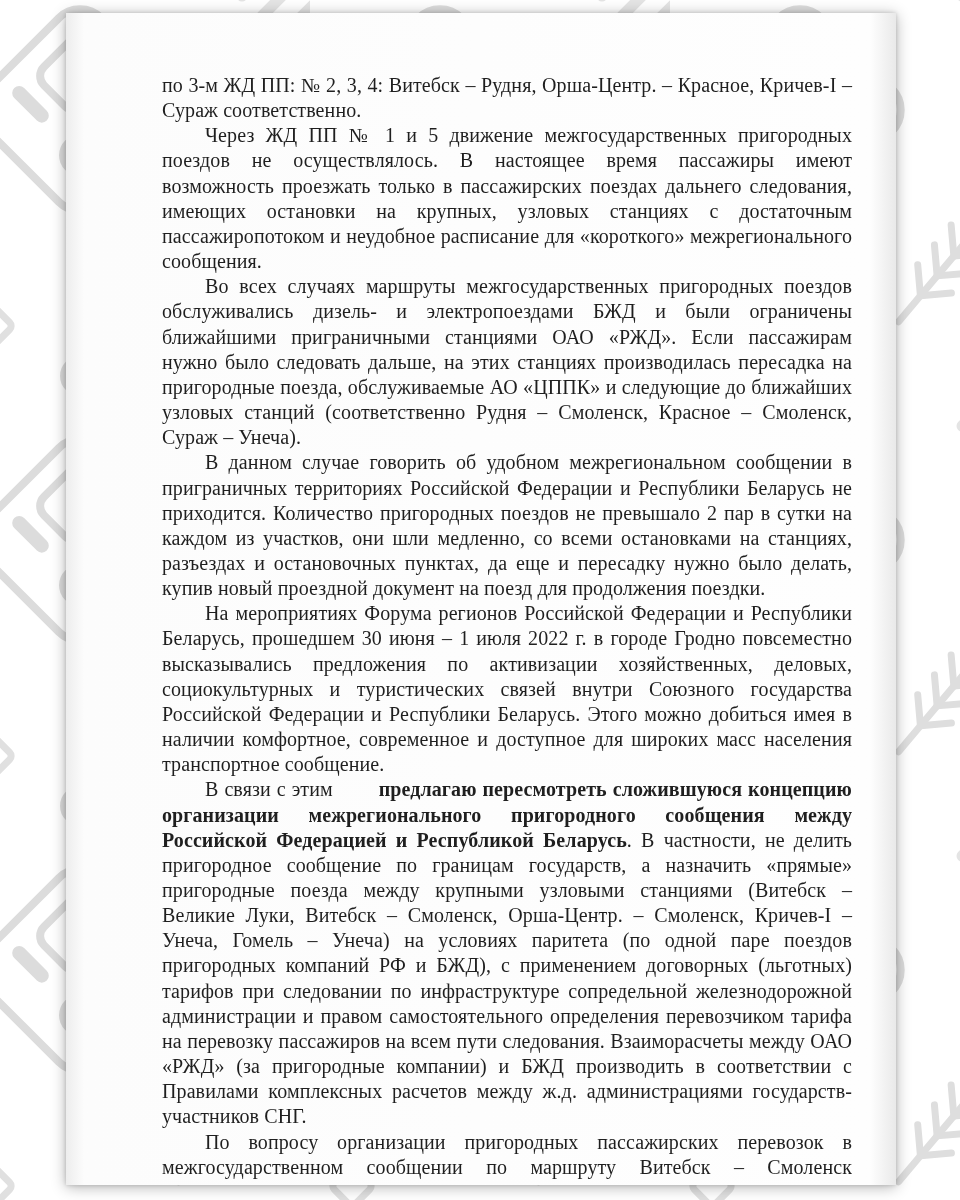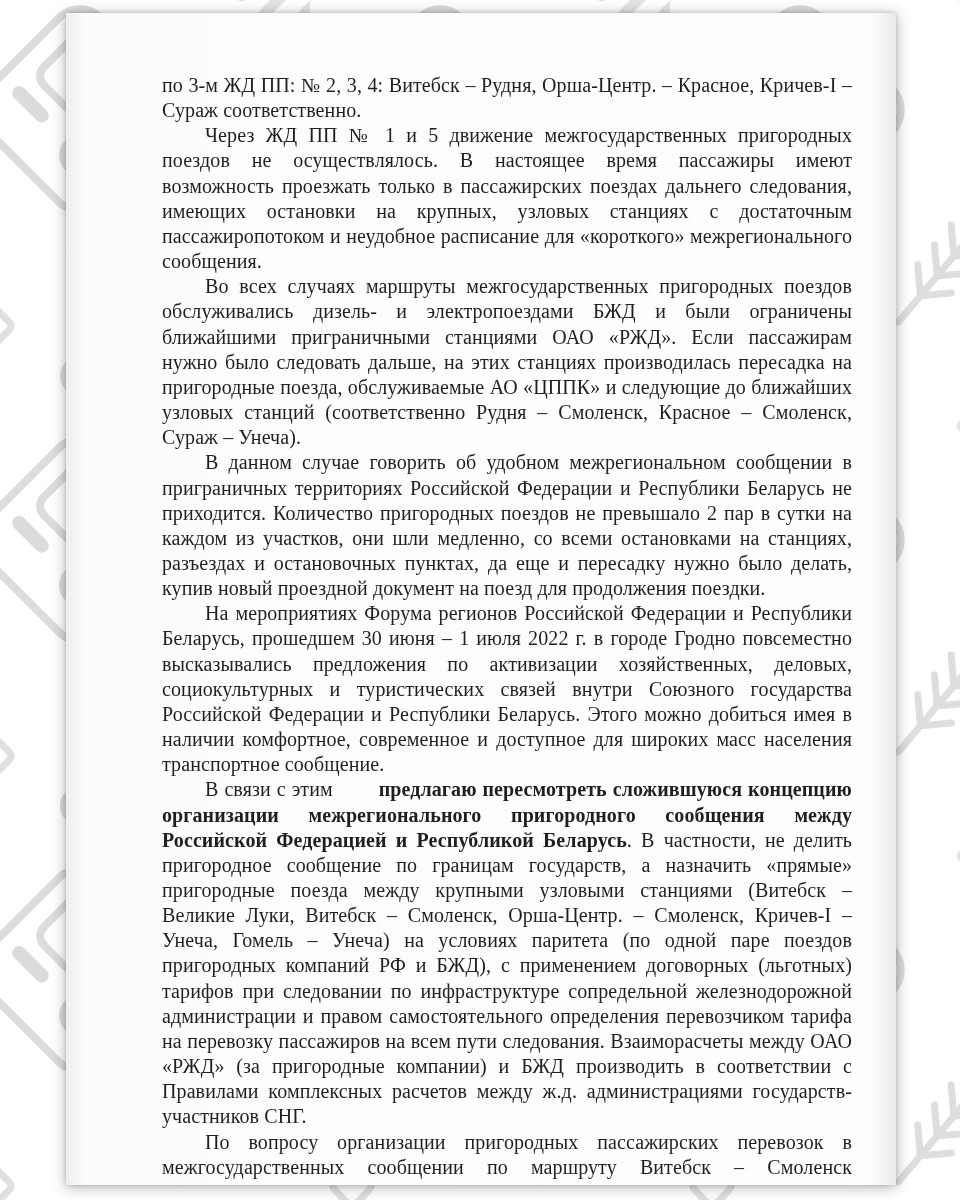--- a/index.html
+++ b/index.html
@@ -90,15 +90,15 @@
 
 <div class="page">
   <div class="doc-body">
 
   <p class=""><span>по 3-м ЖД ПП: № 2, 3, 4: Витебск – Рудня, Орша-Центр. – Красное, Кричев-I – Сураж соответственно.</span></p>
       <p class="indent"><span>Через ЖД ПП № 1 и 5 движение межгосударственных пригородных поездов не осуществлялось. В настоящее время пассажиры имеют возможность проезжать только в пассажирских поездах дальнего следования, имеющих остановки на крупных, узловых станциях с достаточным пассажиропотоком и неудобное расписание для «короткого» межрегионального сообщения.</span></p>
       <p class="indent"><span>Во всех случаях маршруты межгосударственных пригородных поездов обслуживались дизель- и электропоездами БЖД и были ограничены ближайшими приграничными станциями ОАО «РЖД». Если пассажирам нужно было следовать дальше, на этих станциях производилась пересадка на пригородные поезда, обслуживаемые АО «ЦППК» и следующие до ближайших узловых станций (соответственно Рудня – Смоленск, Красное – Смоленск, Сураж – Унеча).</span></p>
       <p class="indent"><span>В данном случае говорить об удобном межрегиональном сообщении в приграничных территориях Российской Федерации и Республики Беларусь не приходится. Количество пригородных поездов не превышало 2 пар в сутки на каждом из участков, они шли медленно, со всеми остановками на станциях, разъездах и остановочных пунктах, да еще и пересадку нужно было делать, купив новый проездной документ на поезд для продолжения поездки.</span></p>
       <p class="indent"><span>На мероприятиях Форума регионов Российской Федерации и Республики Беларусь, прошедшем 30 июня – 1 июля 2022 г. в городе Гродно повсеместно высказывались предложения по активизации хозяйственных, деловых, социокультурных и туристических связей внутри Союзного государства Российской Федерации и Республики Беларусь. Этого можно добиться имея в наличии комфортное, современное и доступное для широких масс населения транспортное сообщение.</span></p>
       <p class="indent"><span>В связи с этим </span><span class="bold">предлагаю пересмотреть сложившуюся концепцию организации межрегионального пригородного сообщения между Российской Федерацией и Республикой Беларусь</span><span>. В частности, не делить пригородное сообщение по границам государств, а назначить «прямые» пригородные поезда между крупными узловыми станциями (Витебск – Великие Луки, Витебск – Смоленск, Орша-Центр. – Смоленск, Кричев-I – Унеча, Гомель – Унеча) на условиях паритета (по одной паре поездов пригородных компаний РФ и БЖД), с применением договорных (льготных) тарифов при следовании по инфраструктуре сопредельной железнодорожной администрации и правом самостоятельного определения перевозчиком тарифа на перевозку пассажиров на всем пути следования. Взаиморасчеты между ОАО «РЖД» (за пригородные компании) и БЖД производить в соответствии с Правилами комплексных расчетов между ж.д. администрациями государств-участников СНГ.</span></p>
-      <p class="indent carry"><span>По вопросу организации пригородных пассажирских перевозок в межгосударственных сообщении по маршруту Витебск – Смоленск</span></p>
+      <p class="indent carry"><span>По вопросу организации пригородных пассажирских перевозок в межгосударственном сообщении по маршруту Витебск – Смоленск</span></p>
     </div>
 </div>
 
 </body></html>

